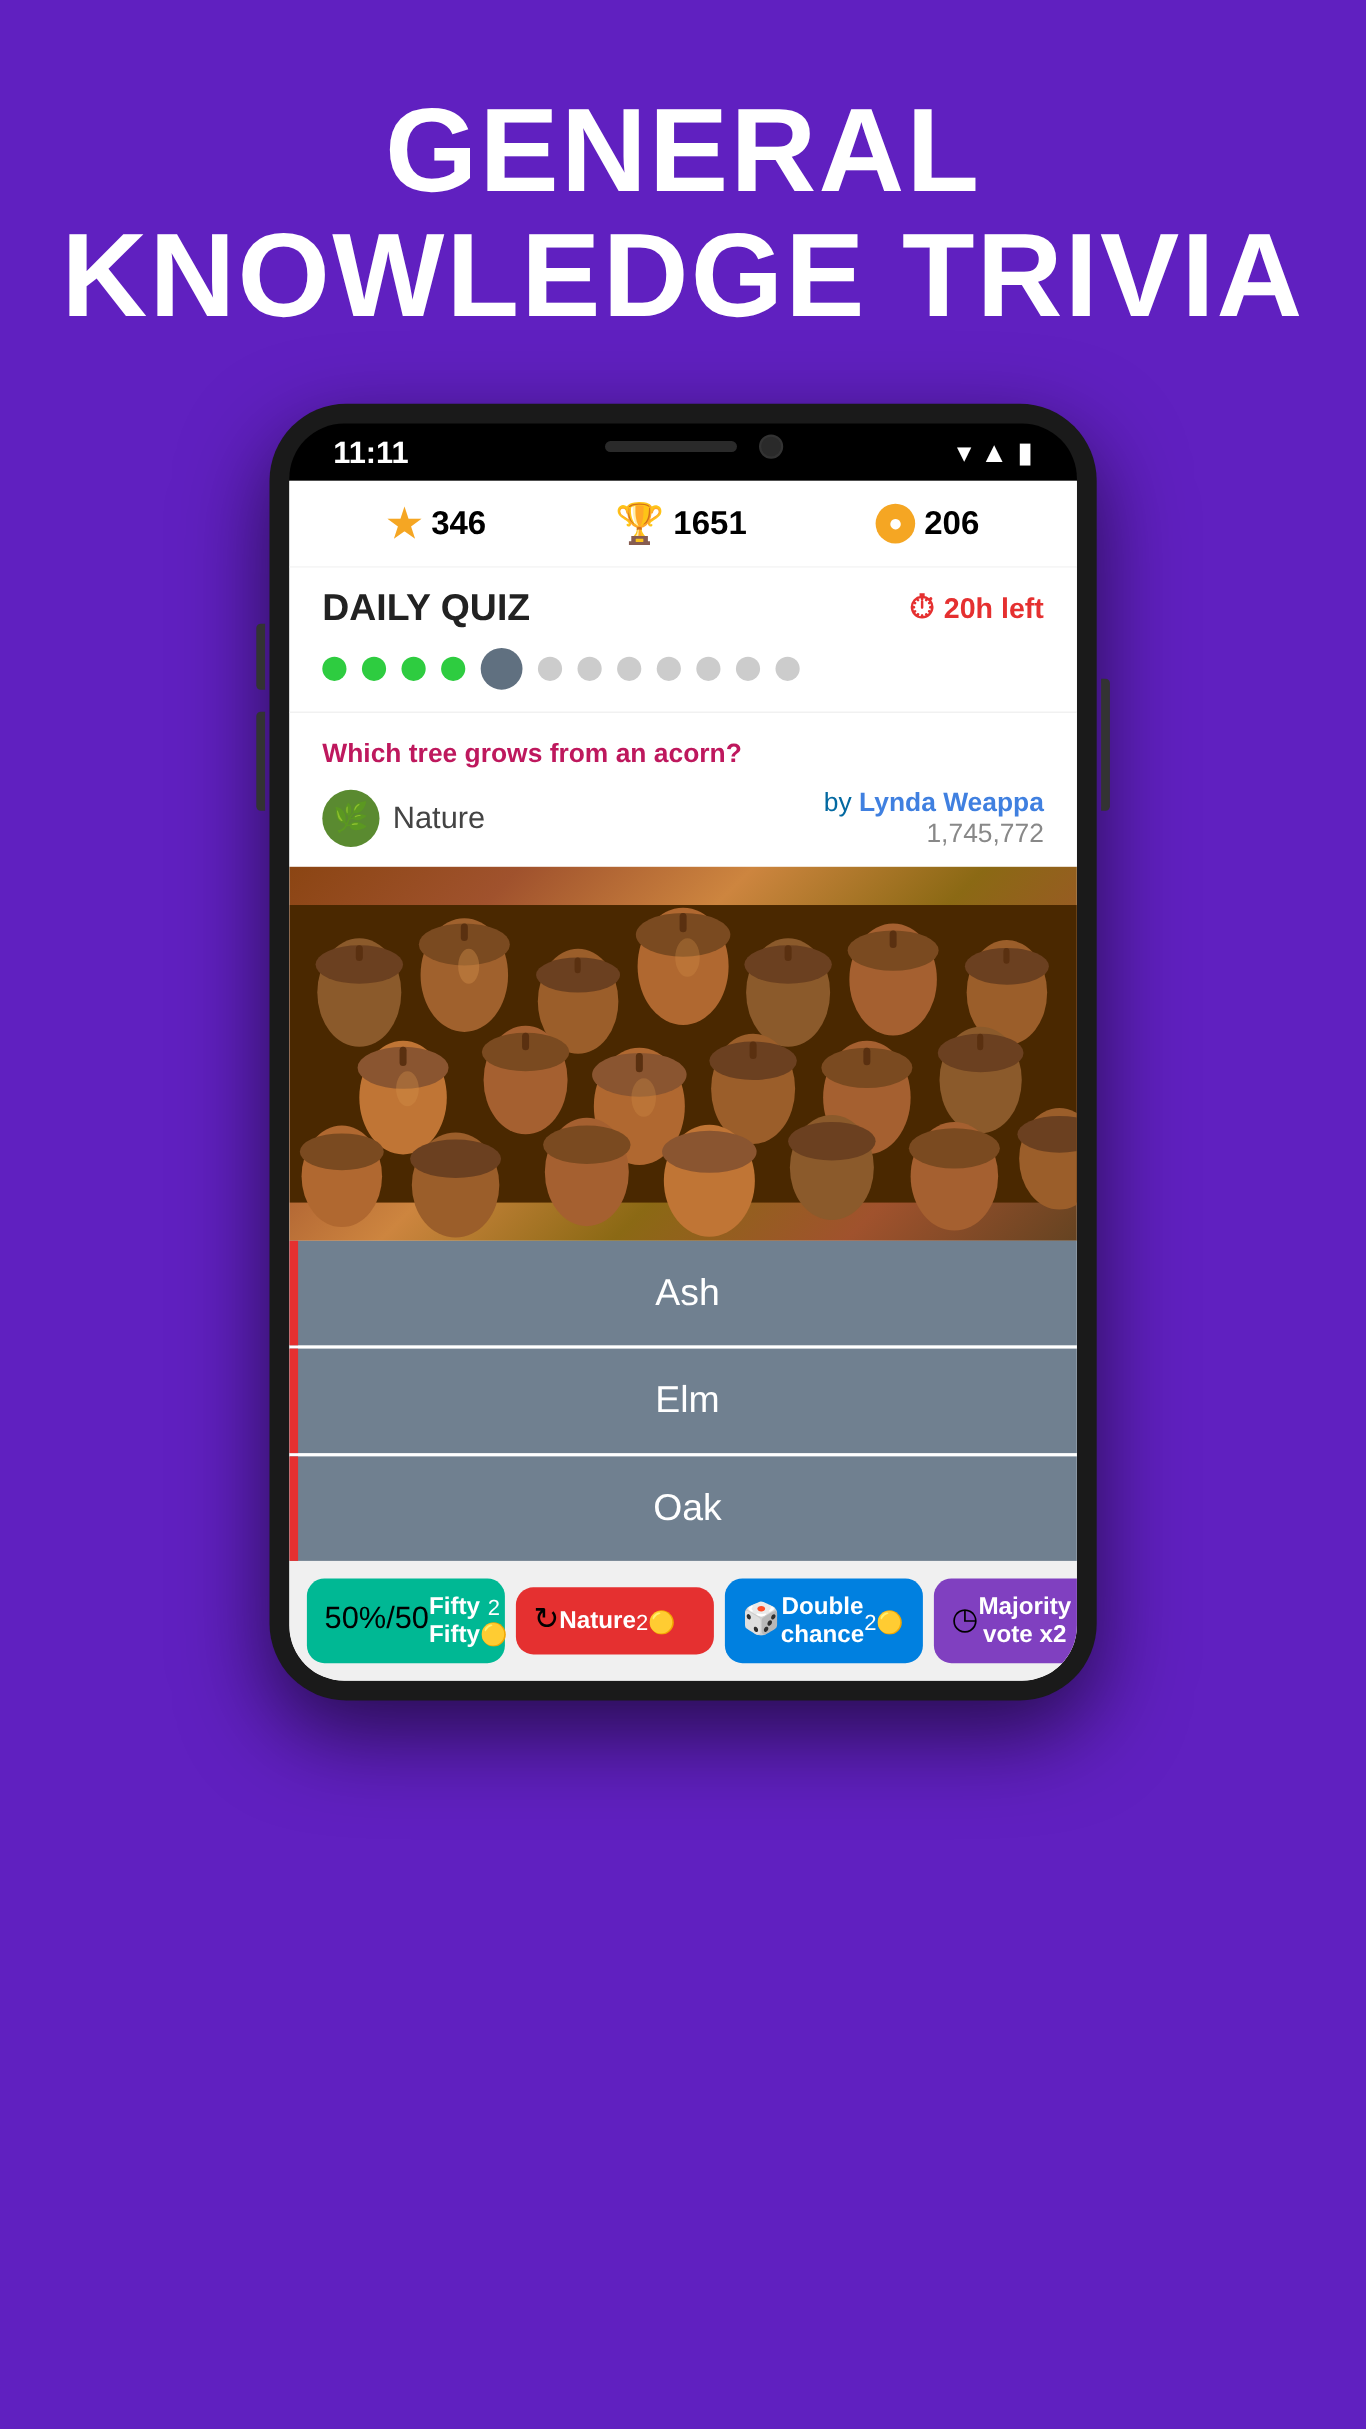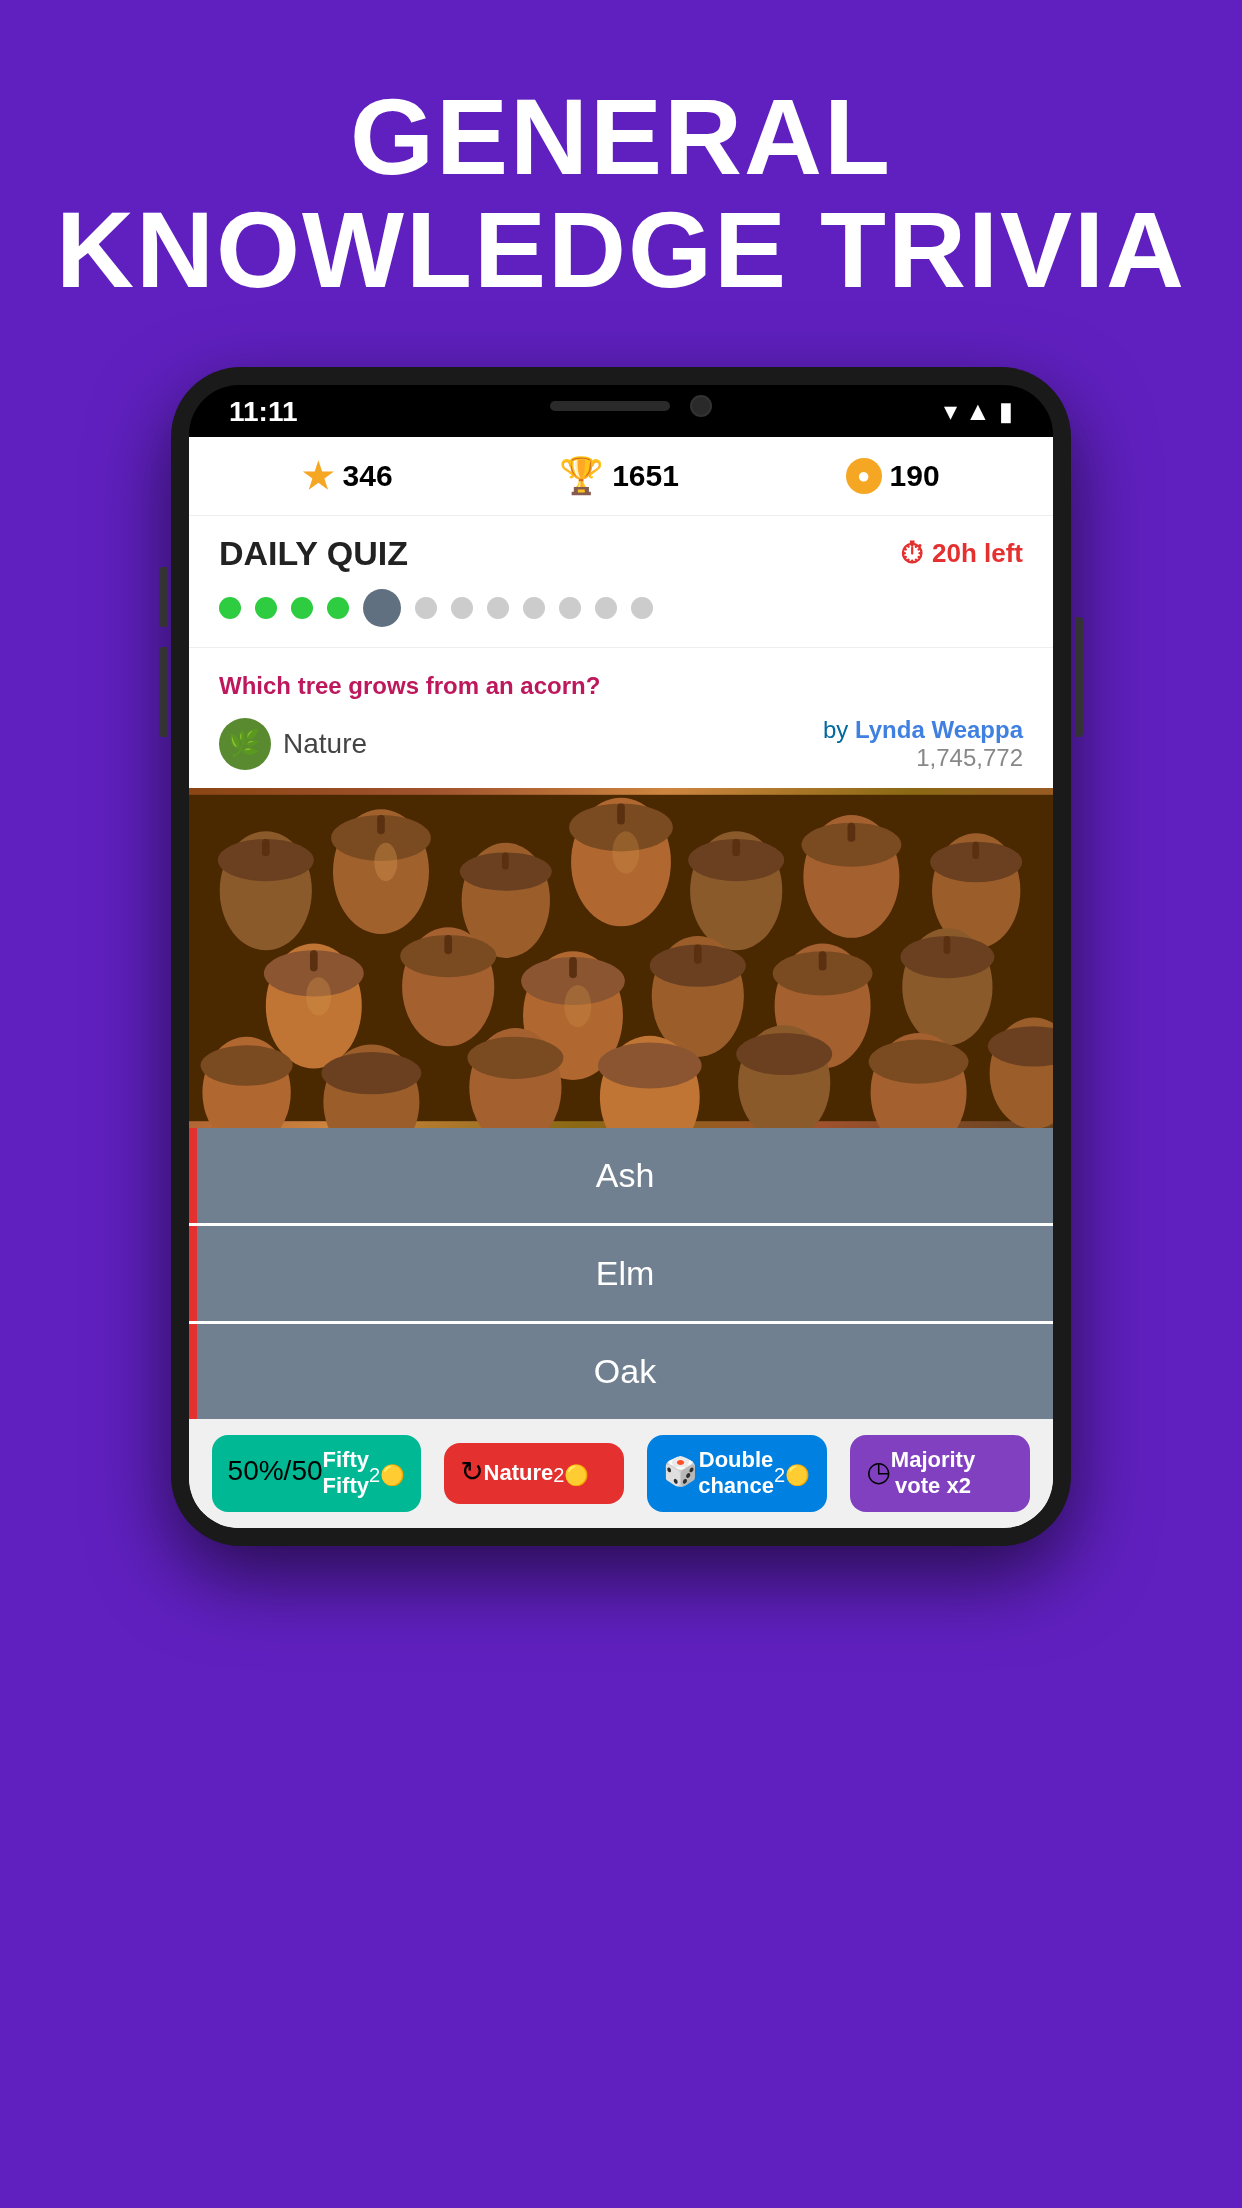--- a/index.html
+++ b/index.html
@@ -24,21 +24,21 @@
       text-align: center;
       line-height: 1.05;
       margin-top: 80px;
       margin-bottom: 60px;
       text-transform: uppercase;
       letter-spacing: 2px;
     }
 
     
     .phone-wrapper {
-      width: 900px;
+      width: 752px;
       position: relative;
     }
 
     .phone-outer {
       background: #1a1a1a;
       border-radius: 70px;
       padding: 18px;
       box-shadow: 0 30px 80px rgba(0,0,0,0.6);
       position: relative;
     }
@@ -398,21 +398,21 @@
         <div class="stat-item">
           <span class="star-icon">★</span>
           <span>346</span>
         </div>
         <div class="stat-item">
           <span class="trophy-icon">🏆</span>
           <span>1651</span>
         </div>
         <div class="stat-item">
           <div class="coin-icon">●</div>
-          <span>190</span>
+          <span>206</span>
         </div>
       </div>
 
       <div class="quiz-header">
         <div class="quiz-header-top">
           <span class="daily-quiz-label">DAILY QUIZ</span>
           <div class="time-left">
             <span class="timer-icon">⏱</span>
             <span>20h left</span>
           </div>

